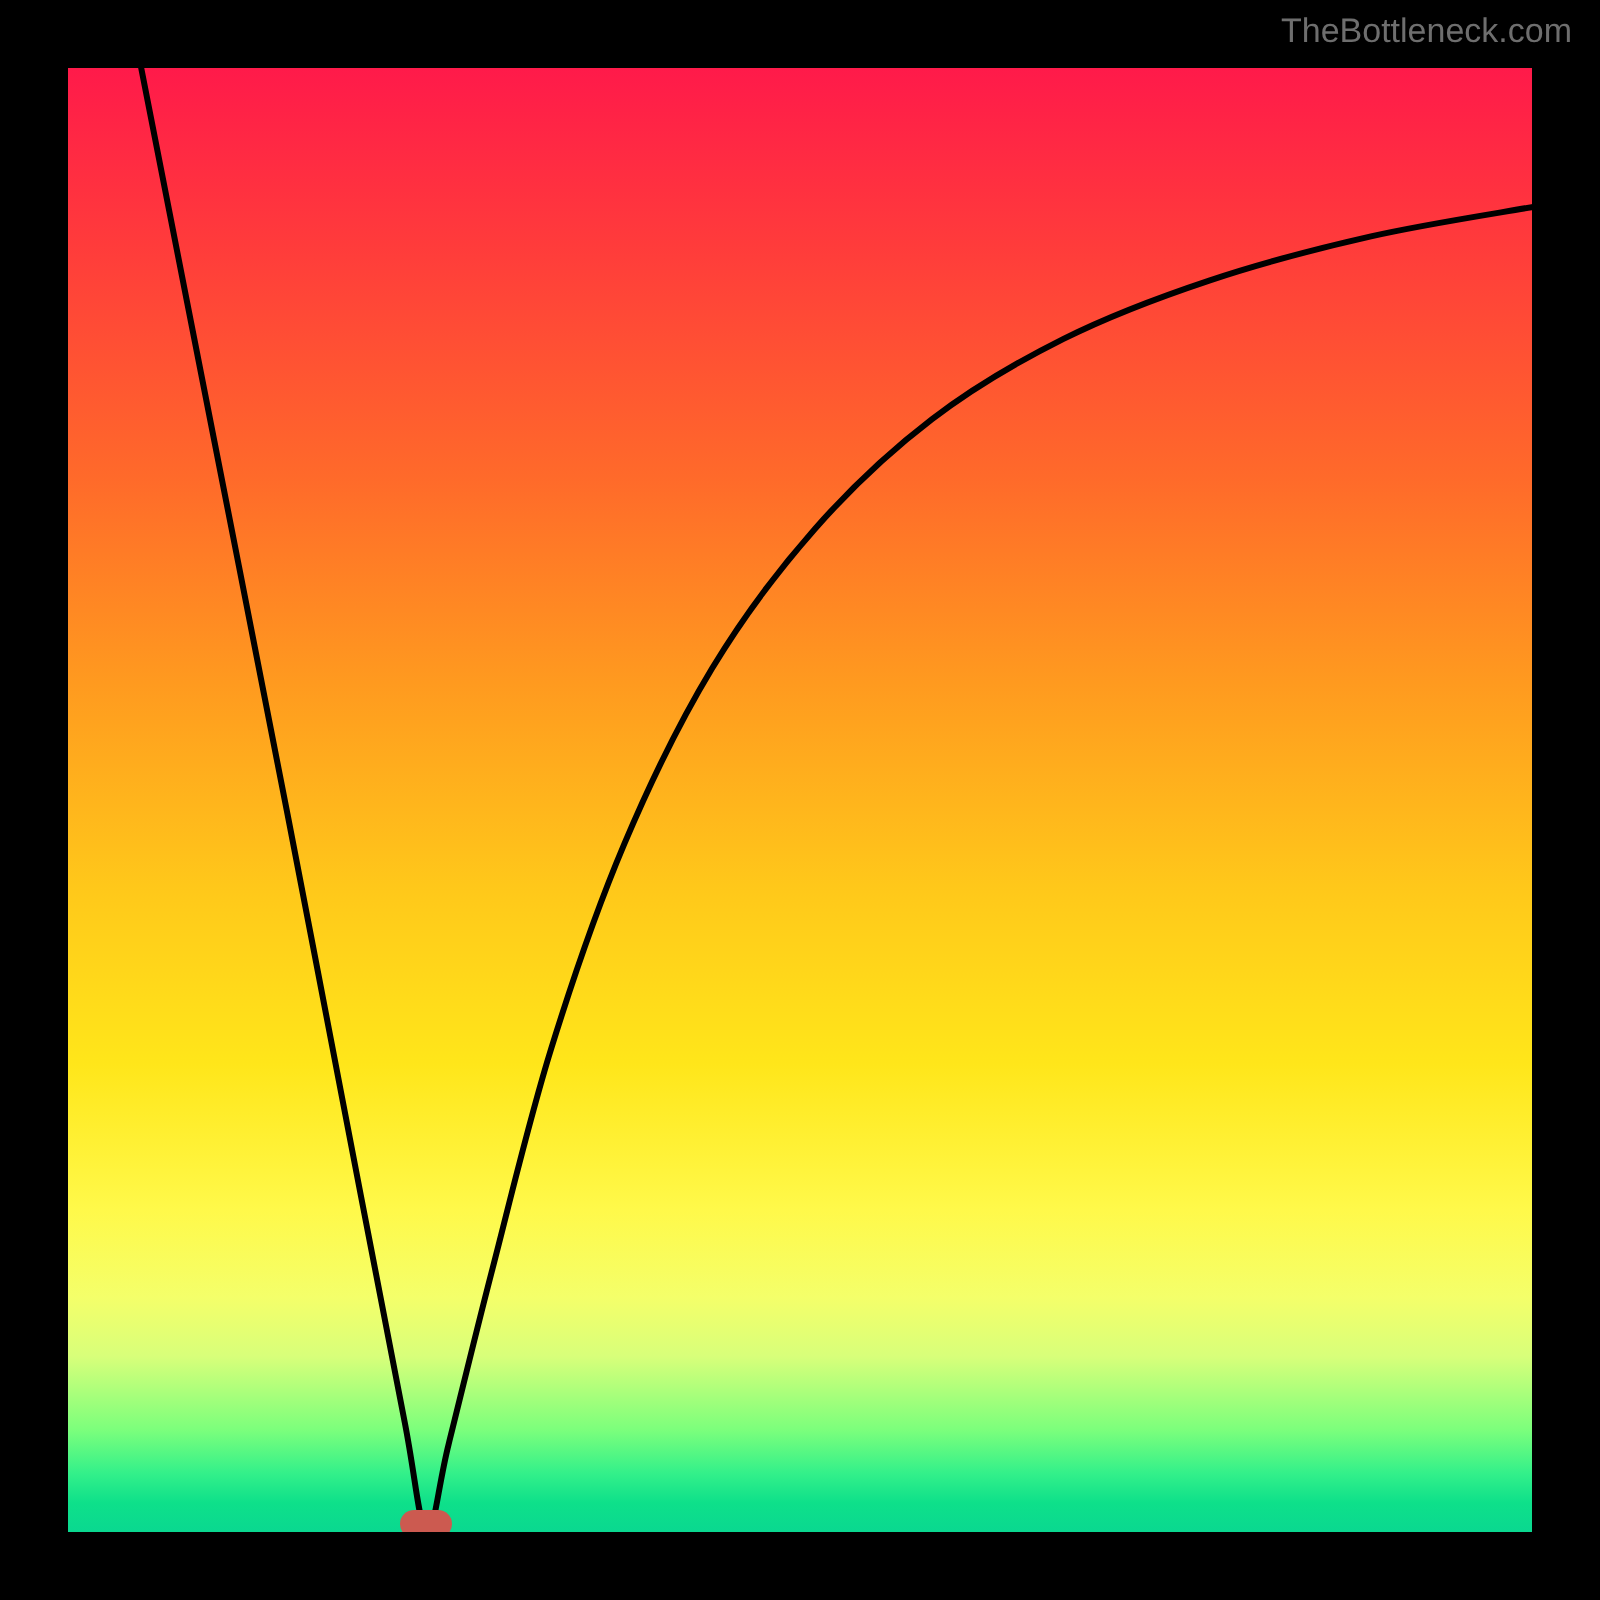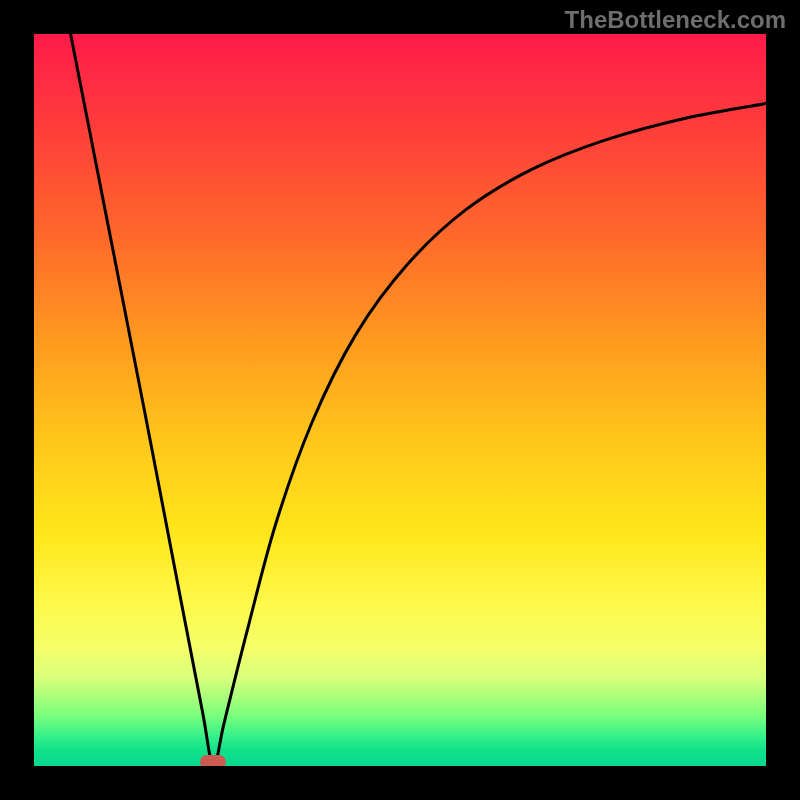--- a/index.html
+++ b/index.html
@@ -38,22 +38,22 @@
       #0ee08a 98%,
       #0ad890 100%
     );
     overflow: hidden;
   }
   .watermark {
     position: absolute;
     top: 6px;
     right: 14px;
     color: #6e6e6e;
-    font-size: 24px;
-    font-weight: 700;
+    font-size: 17px;
+    font-weight: 400;
     user-select: none;
   }
   .marker {
     position: absolute;
     width: 26px;
     height: 14px;
     border-radius: 7px;
     background: #cc5a50;
     transform: translate(-50%, -50%);
   }

